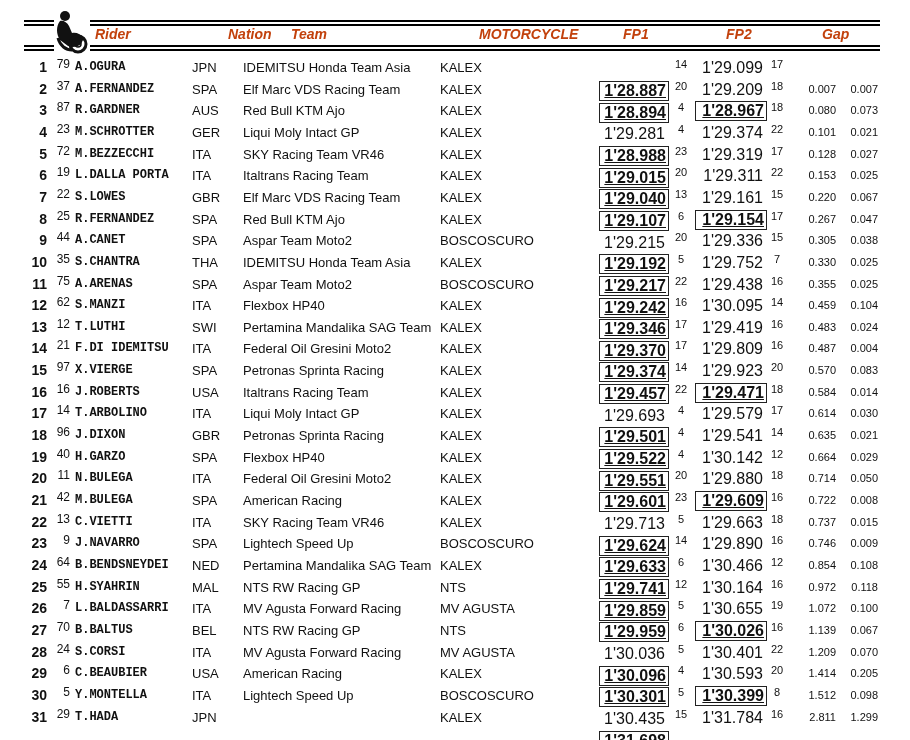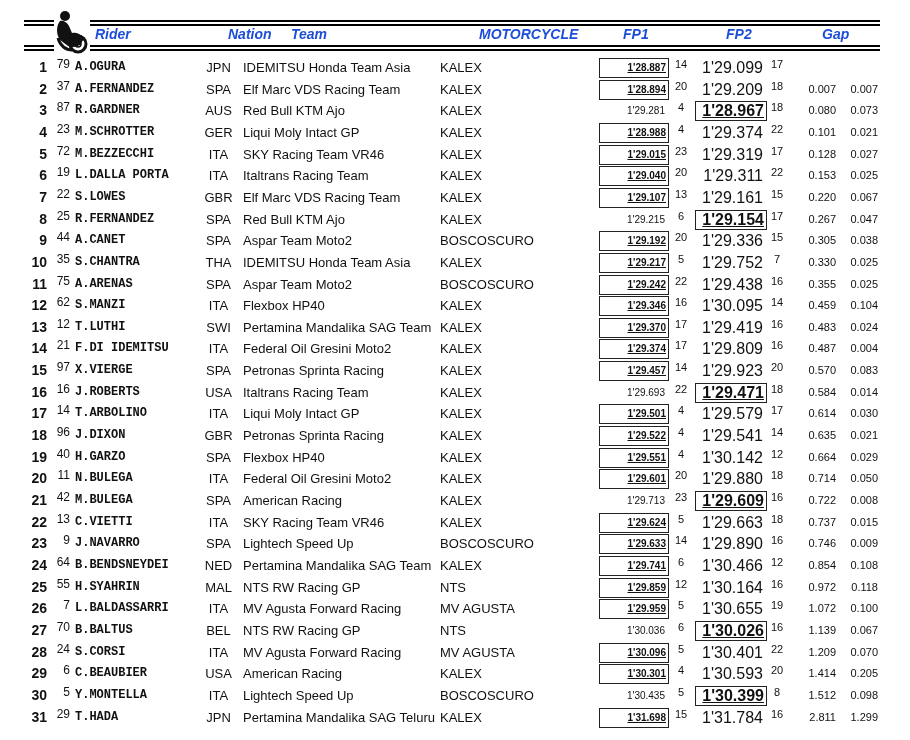--- a/index.html
+++ b/index.html
@@ -3,30 +3,30 @@
 <meta charset="utf-8">
 <style>
   html, body { margin: 0; padding: 0; background: #ffffff; }
   body { width: 910px; height: 740px; position: relative; overflow: hidden;
          font-family: "Liberation Sans", sans-serif; color: #111; }
   .hdr-lines { position: absolute; left: 24px; width: 856px; }
   .hl { position: absolute; left: 0; right: 0; height: 1.5px; background: #000; }
   .hl.top1 { top: 20px; } .hl.top2 { top: 24px; }
   .hl.bot1 { top: 45px; } .hl.bot2 { top: 49px; }
   .bike { position: absolute; left: 54px; top: 10px; width: 36px; height: 44px; background: #fff; }
-  .hcol { position: absolute; top: 26px; font-weight: bold; font-style: italic; font-size: 14px; color: #1d4ed8; }
+  .hcol { position: absolute; top: 26px; font-weight: bold; font-style: italic; font-size: 14px; color: #c2410c; }
   .row { position: absolute; left: 0; width: 910px; height: 21px; font-size: 13px; }
   .c { position: absolute; top: 0; white-space: nowrap; line-height: 21px; }
   .pos { left: 20px; width: 27px; text-align: right; font-weight: bold; font-size: 14px; }
   .num { left: 48px; width: 22px; text-align: right; font-size: 12px; top: -3px; }
   .rider { left: 75px; width: 125px; font-weight: bold; font-size: 12px; overflow: hidden; font-family: Liberation Mono, monospace; }
-  .nation { left: 200px; width: 37px; text-align: center; }
+  .nation { left: 192px; width: 37px; text-align: left; }
   .team { left: 243px; width: 260px; }
   .moto { left: 440px; width: 154px; }
-  .fp1 { left: 599px; width: 66px; text-align: right; font-size: 10px; padding-right: 2px; }
+  .fp1 { left: 599px; width: 66px; text-align: right; font-size: 16px; padding-right: 2px; margin-top: 23px; }
   .lap1 { left: 671px; width: 20px; text-align: center; font-size: 11px; top: -3px; }
   .fp2 { left: 695px; width: 68px; text-align: right; font-size: 16px; padding-right: 2px; }
   .lap2 { left: 767px; width: 20px; text-align: center; font-size: 11px; top: -3px; }
   .gap1 { left: 798px; width: 38px; text-align: right; font-size: 11px; }
   .gap2 { left: 840px; width: 38px; text-align: right; font-size: 11px; }
   .best { border: 1.3px solid #222; font-weight: bold; text-decoration: underline; top: 1px; line-height: 18px; height: 18px; }
 </style>
 </head>
 <body>
 
@@ -474,21 +474,20 @@
       <div class="c fp2 best">1'30.399</div>
       <div class="c lap2">8</div>
       <div class="c gap1">1.512</div>
       <div class="c gap2">0.098</div>
     </div>
     <div class="row" style="top: 706.5px;">
       <div class="c pos">31</div>
       <div class="c num">29</div>
       <div class="c rider">T.HADA</div>
       <div class="c nation">JPN</div>
-      <div class="c team">Pertamina Mandalika SAG Teluru</div>
       <div class="c moto">KALEX</div>
       <div class="c fp1 best">1'31.698</div>
       <div class="c lap1">15</div>
       <div class="c fp2">1'31.784</div>
       <div class="c lap2">16</div>
       <div class="c gap1">2.811</div>
       <div class="c gap2">1.299</div>
     </div>
   </div>
 

